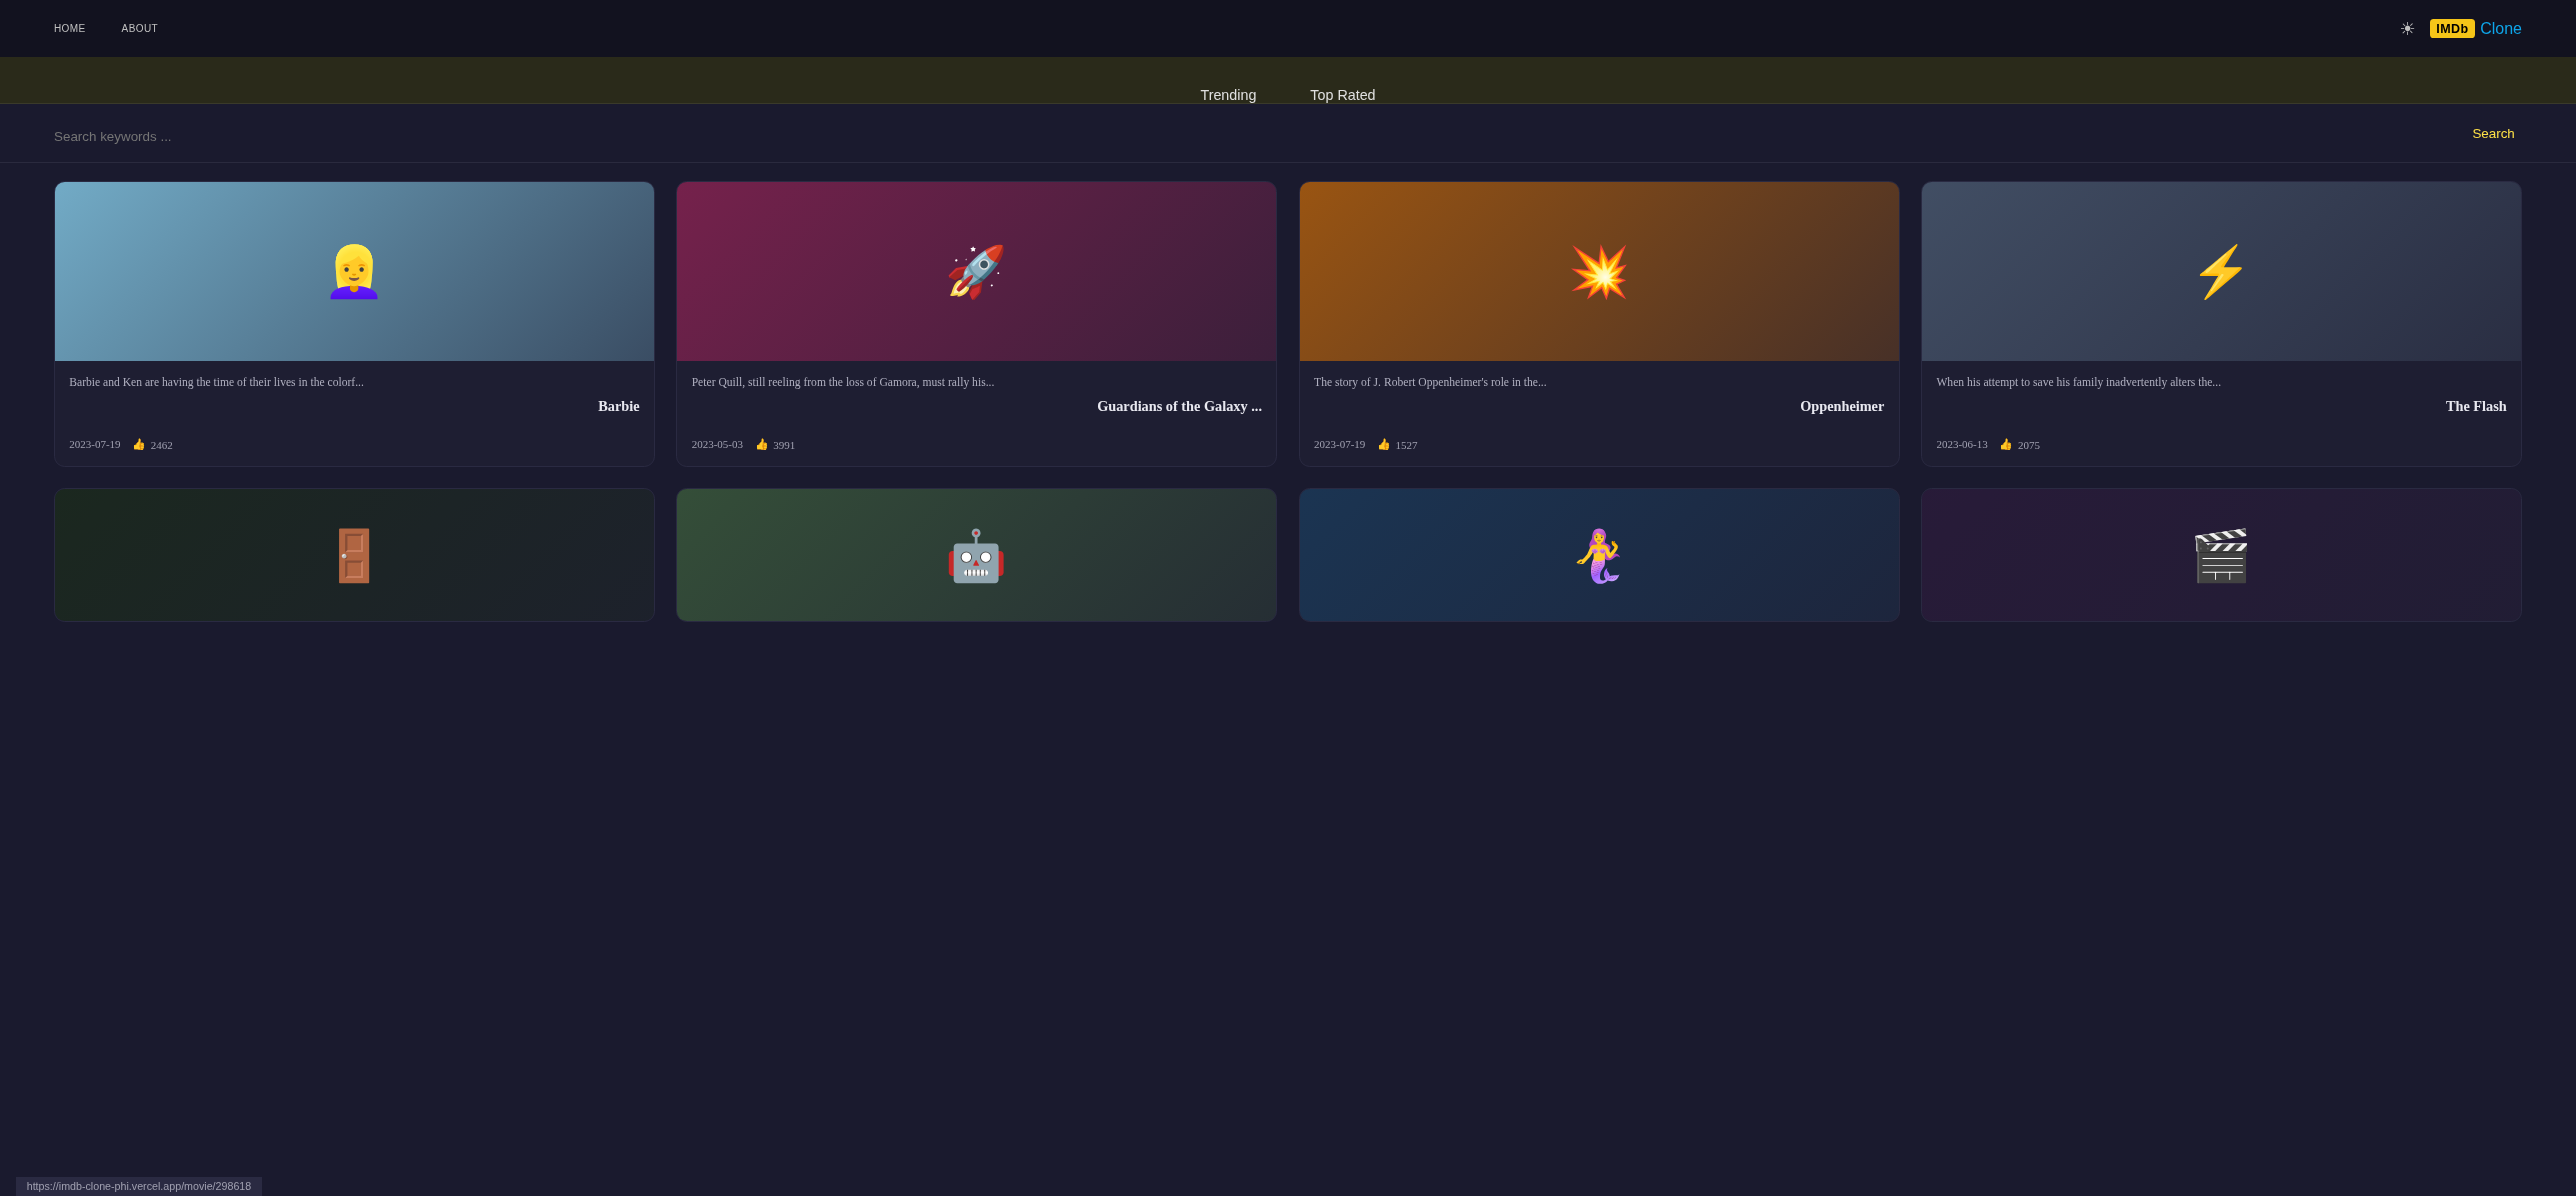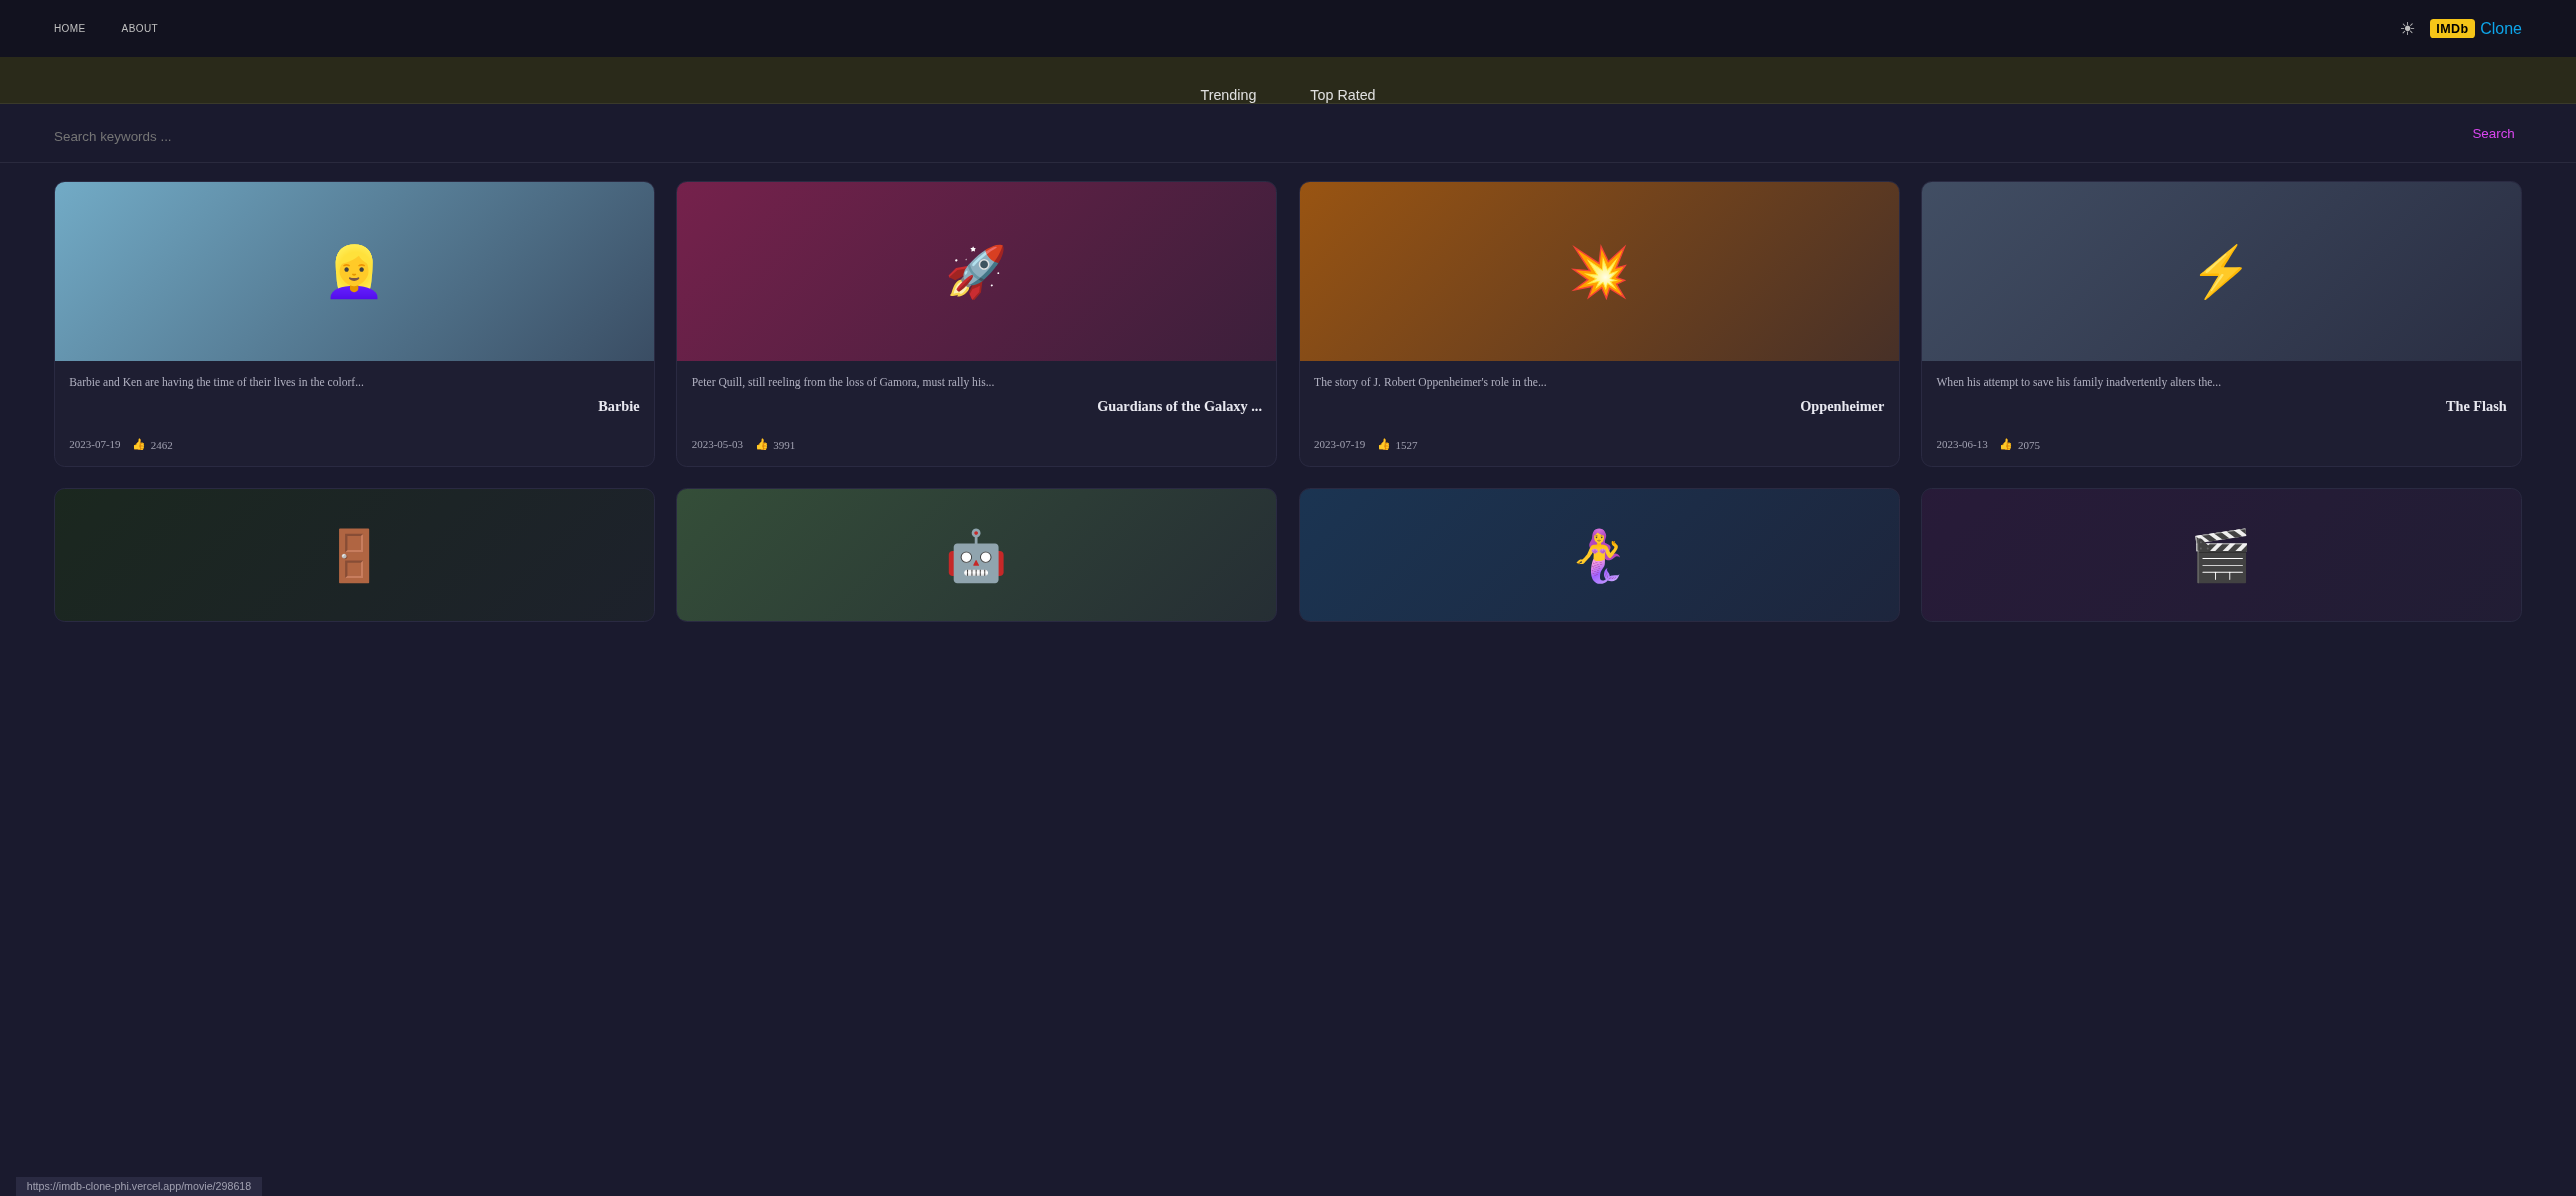--- a/index.html
+++ b/index.html
@@ -87,21 +87,21 @@
       flex: 1;
       background: transparent;
       border: none;
       outline: none;
       color: #888;
       font-size: 13.4px;
     }
     .search-button {
       background: transparent;
       border: none;
-      color: #d946ef;
+      color: #fde047;
       font-size: 13.4px;
       cursor: pointer;
       padding: 3.6px 7.2px;
     }
 
     
     .main-content {
       padding: 18px 54px 36px;
     }
 

